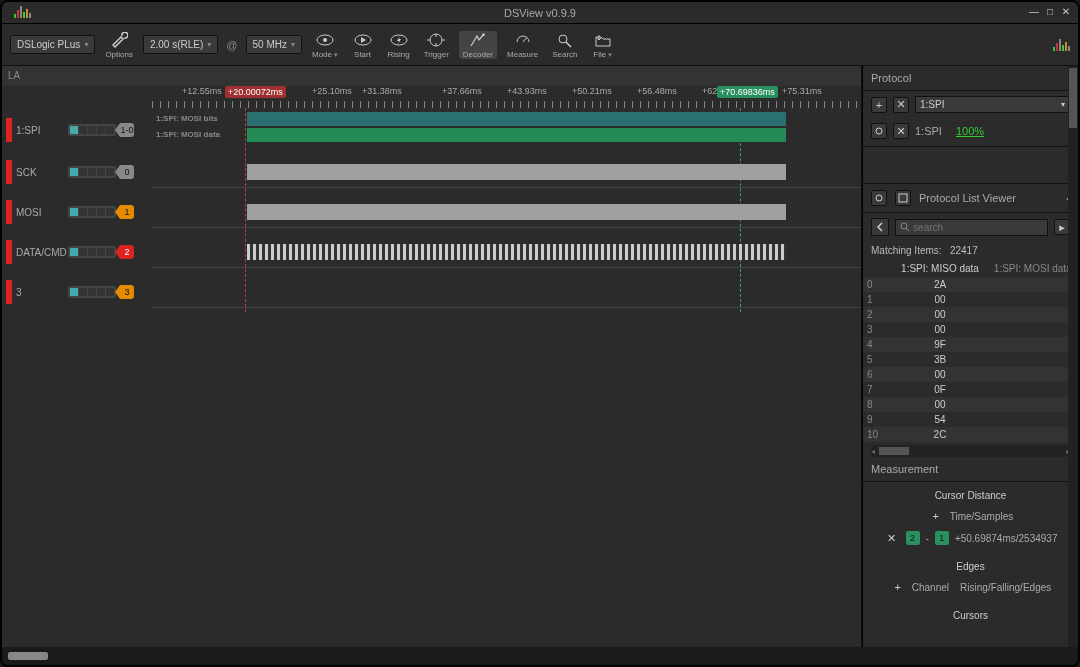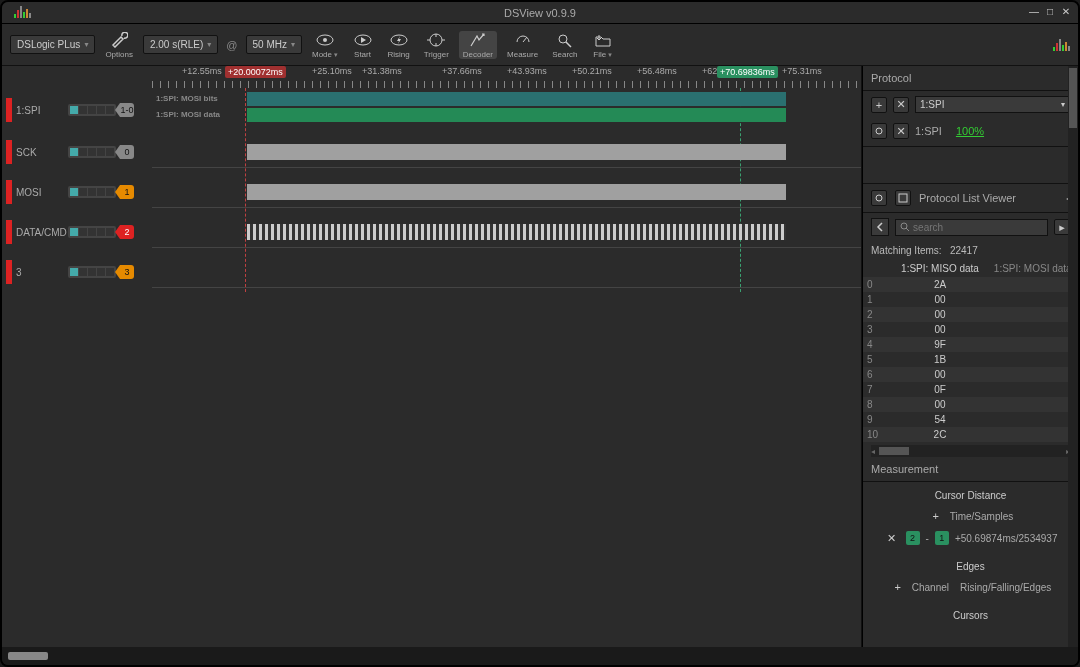--- a/index.html
+++ b/index.html
@@ -207,20 +207,21 @@
       <i style="height:12px"></i>
       <i style="height:6px;background:#3c3"></i>
       <i style="height:9px;background:#c83"></i>
       <i style="height:5px"></i>
   </div>
 </div>
 
 <div class="main">
 
   <div class="waveform">
+    <div class="la-row">LA</div>
     <div class="ruler">
       <span class="tick" style="left:30px">+12.55ms</span>
       <span class="marker red" style="left:73px">+20.00072ms</span>
       <span class="tick" style="left:160px">+25.10ms</span>
       <span class="tick" style="left:210px">+31.38ms</span>
       <span class="tick" style="left:290px">+37.66ms</span>
       <span class="tick" style="left:355px">+43.93ms</span>
       <span class="tick" style="left:420px">+50.21ms</span>
       <span class="tick" style="left:485px">+56.48ms</span>
       <span class="tick" style="left:550px">+62.76ms</span>
@@ -406,21 +407,21 @@
             <div class="c1">00</div>
             <div class="c2"></div>
           </div>
           <div class="r">
             <div class="c0">4</div>
             <div class="c1">9F</div>
             <div class="c2"></div>
           </div>
           <div class="r">
             <div class="c0">5</div>
-            <div class="c1">1B</div>
+            <div class="c1">3B</div>
             <div class="c2"></div>
           </div>
           <div class="r">
             <div class="c0">6</div>
             <div class="c1">00</div>
             <div class="c2"></div>
           </div>
           <div class="r">
             <div class="c0">7</div>
             <div class="c1">0F</div>

